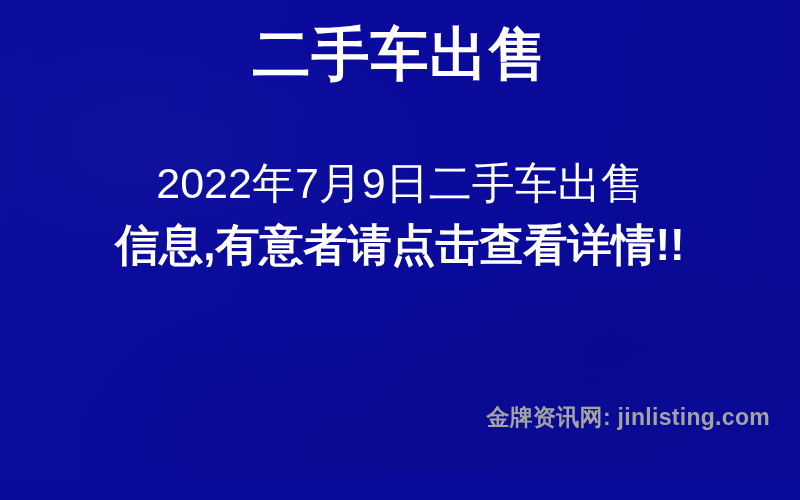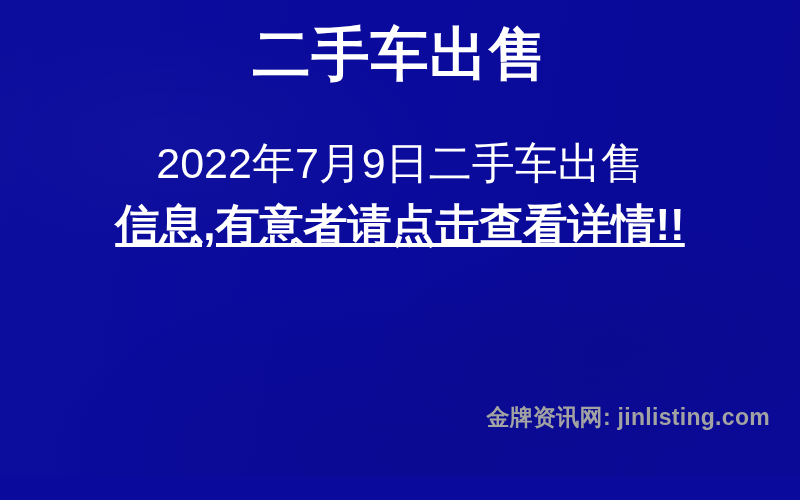--- a/index.html
+++ b/index.html
@@ -64,27 +64,27 @@
     color: #ffffff;
   }
   .body-line {
     white-space: nowrap;
     line-height: 1.28;
   }
   #body-line-1 {
     font-size: 43px;
     font-weight: normal;
     letter-spacing: 0px;
+    margin-top: 20px;
   }
   #body-line-2 {
     font-size: 44px;
     font-weight: bold;
     letter-spacing: 0px;
     margin-top: 6px;
-    text-decoration: underline;
   }
 
   
   #footer {
     right: 30px;
     top: 402px;
     color: #a3a3a3;
     font-size: 23px;
     font-weight: bold;
     letter-spacing: 0.3px;

